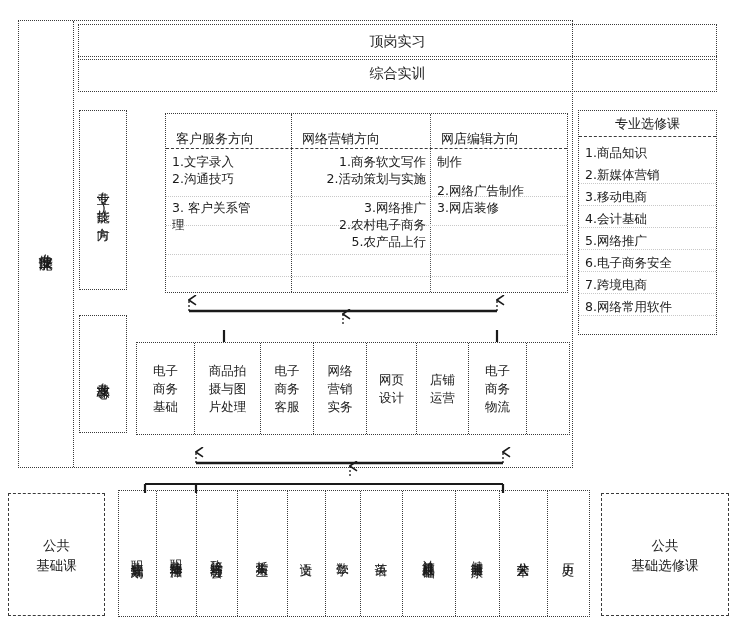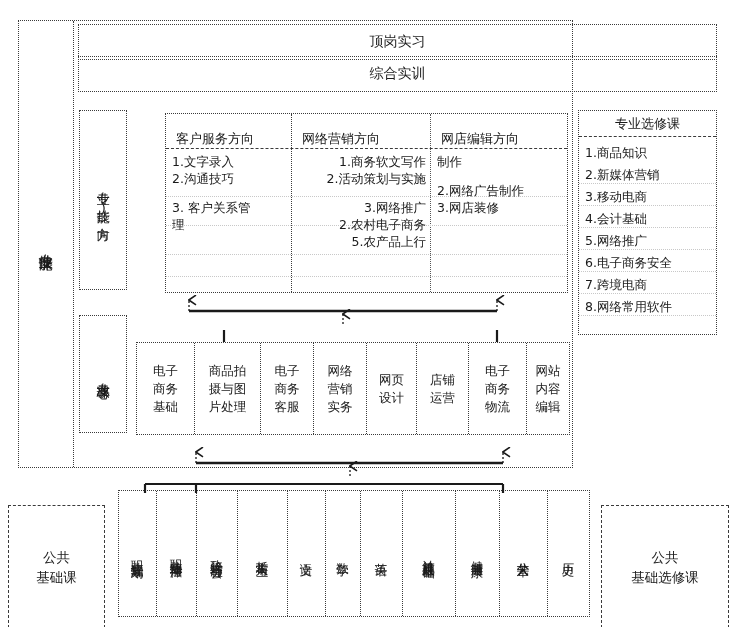--- a/index.html
+++ b/index.html
@@ -11,21 +11,21 @@
   #canvas{
     position:relative;
     width:737px;
     height:627px;
     background:#fff;
     overflow:hidden;
   }
 
   
   .abs{position:absolute;box-sizing:border-box;}
-  .dash{border:1px dashed #3a3a3a;margin-top:12px;}
+  .dash{border:1px dashed #3a3a3a;}
   .dot{border:1px dotted #3a3a3a;}
 
   .ctr{
     display:flex;align-items:center;justify-content:center;
     text-align:center;
   }
 
   
   .vtext{
     writing-mode:vertical-rl;
@@ -220,27 +220,20 @@
   </div>
 
   <div class="abs corecell dot" style="left:469px;top:343px;width:58px;height:91px;border-width:0 1px 0 0;">
     <div class="inner">
       <div>电子</div>
       <div>商务</div>
       <div>物流</div>
     </div>
   </div>
 
-  <div class="abs corecell" style="left:527px;top:343px;width:42px;height:91px;">
-    <div class="inner">
-      <div>网站</div>
-      <div>内容</div>
-      <div>编辑</div>
-    </div>
-  </div>
 
   <div class="abs dash ctr" style="left:8px;top:493px;width:97px;height:123px;">
     <div style="font-size:13.5px;line-height:20px;">
       <div>公共</div>
       <div>基础课</div>
     </div>
   </div>
 
   <div class="abs dash ctr" style="left:601px;top:493px;width:128px;height:123px;">
     <div style="font-size:13.5px;line-height:20px;">

